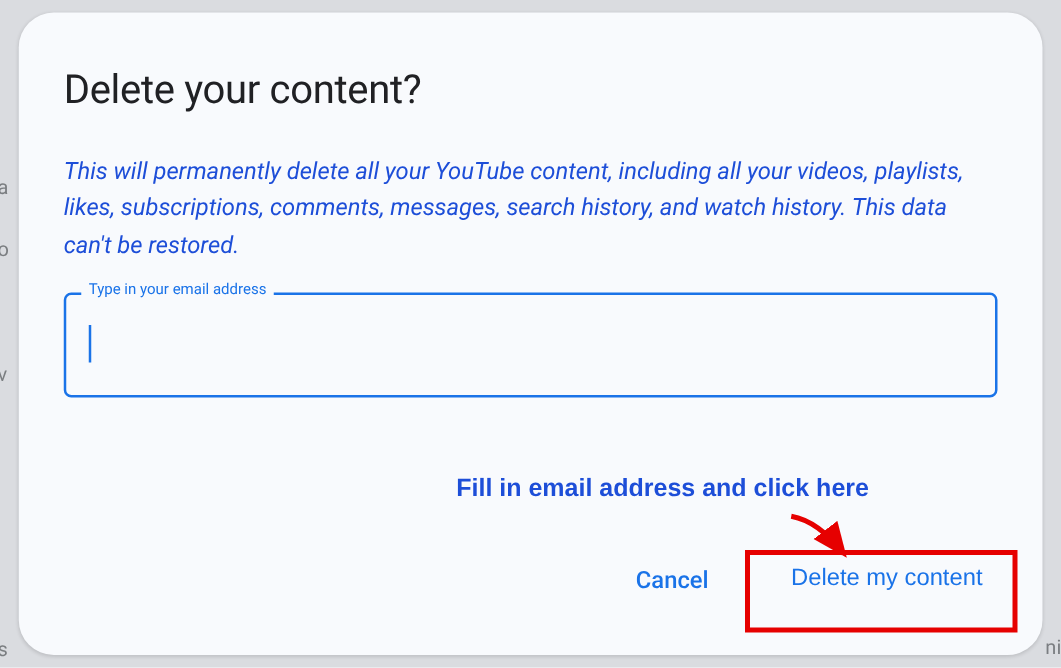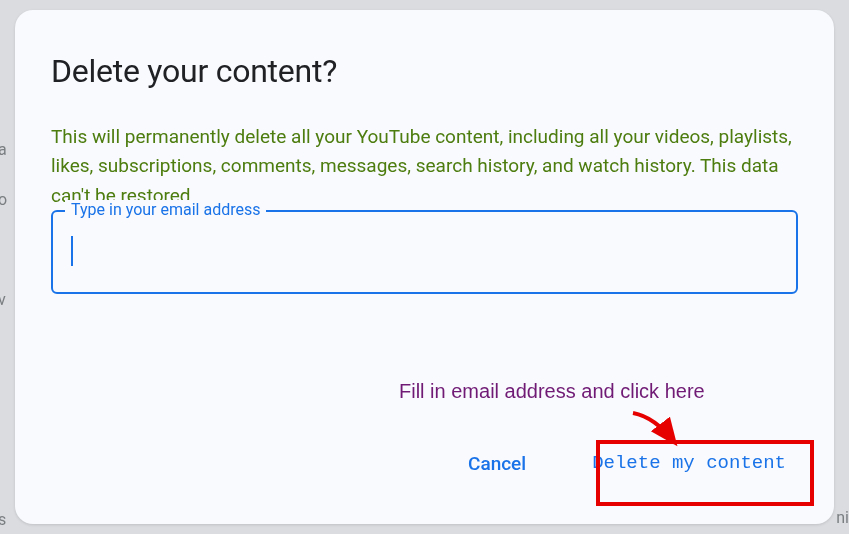--- a/index.html
+++ b/index.html
@@ -17,38 +17,40 @@
       overflow: hidden;
     }
     
     .dialog {
       position: absolute;
       top: 10px;
       left: 15px;
       right: 15px;
       bottom: 10px;
       background: #f8fafd;
-      border-radius: 18px;
+      border-radius: 28px;
       padding: 42px 36px 30px 36px;
       box-shadow: 0 1px 3px rgba(0,0,0,0.12);
     }
     
     .dialog-title {
       font-size: 32px;
       font-weight: 400;
       color: #202124;
       margin-bottom: 32px;
       letter-spacing: -0.25px;
     }
     
     .dialog-body-text {
       font-size: 19px;
       font-weight: 400;
-      color: #4d7c0f;
+      color: #1d4ed8;
       line-height: 1.55;
+      margin-bottom: 24px;
+      font-style: italic;
     }
     
     .dialog-confirm-text {
       font-size: 19px;
       font-weight: 400;
       color: #5f6368;
       line-height: 1.55;
       margin-bottom: 18px;
     }
     
@@ -56,21 +58,21 @@
       position: relative;
       margin-bottom: 20px;
     }
     
     .input-label {
       position: absolute;
       top: -10px;
       left: 14px;
       background: #f8fafd;
       padding: 0 6px;
-      font-size: 16px;
+      font-size: 12px;
       color: #1a73e8;
       z-index: 2;
     }
     
     .email-input {
       width: 100%;
       height: 84px;
       border: 2px solid #1a73e8;
       border-radius: 6px;
       background: transparent;
@@ -86,25 +88,25 @@
       top: 26px;
       width: 2px;
       height: 30px;
       background: #1a73e8;
       pointer-events: none;
     }
     
     .annotation {
       position: absolute;
       top: 370px;
-      left: 384px;
+      left: 350px;
       font-family: 'Comic Sans MS', cursive, sans-serif;
       font-size: 20px;
-      color: #701a75;
-      font-weight: 400;
+      color: #1d4ed8;
+      font-weight: 700;
     }
     
     .arrow-svg {
       position: absolute;
       top: 395px;
       left: 610px;
       pointer-events: none;
     }
     
     .button-row {
@@ -128,21 +130,21 @@
     }
     
     .btn-delete {
       background: none;
       border: none;
       color: #1a73e8;
       font-size: 19px;
       font-weight: 500;
       cursor: pointer;
       padding: 14px 12px;
-      font-family: Liberation Mono, monospace;
+      font-family: Liberation Sans, sans-serif;
     }
     
     .highlight-box {
       position: absolute;
       bottom: 18px;
       right: 20px;
       width: 218px;
       height: 66px;
       border: 4px solid #e60000;
       pointer-events: none;

